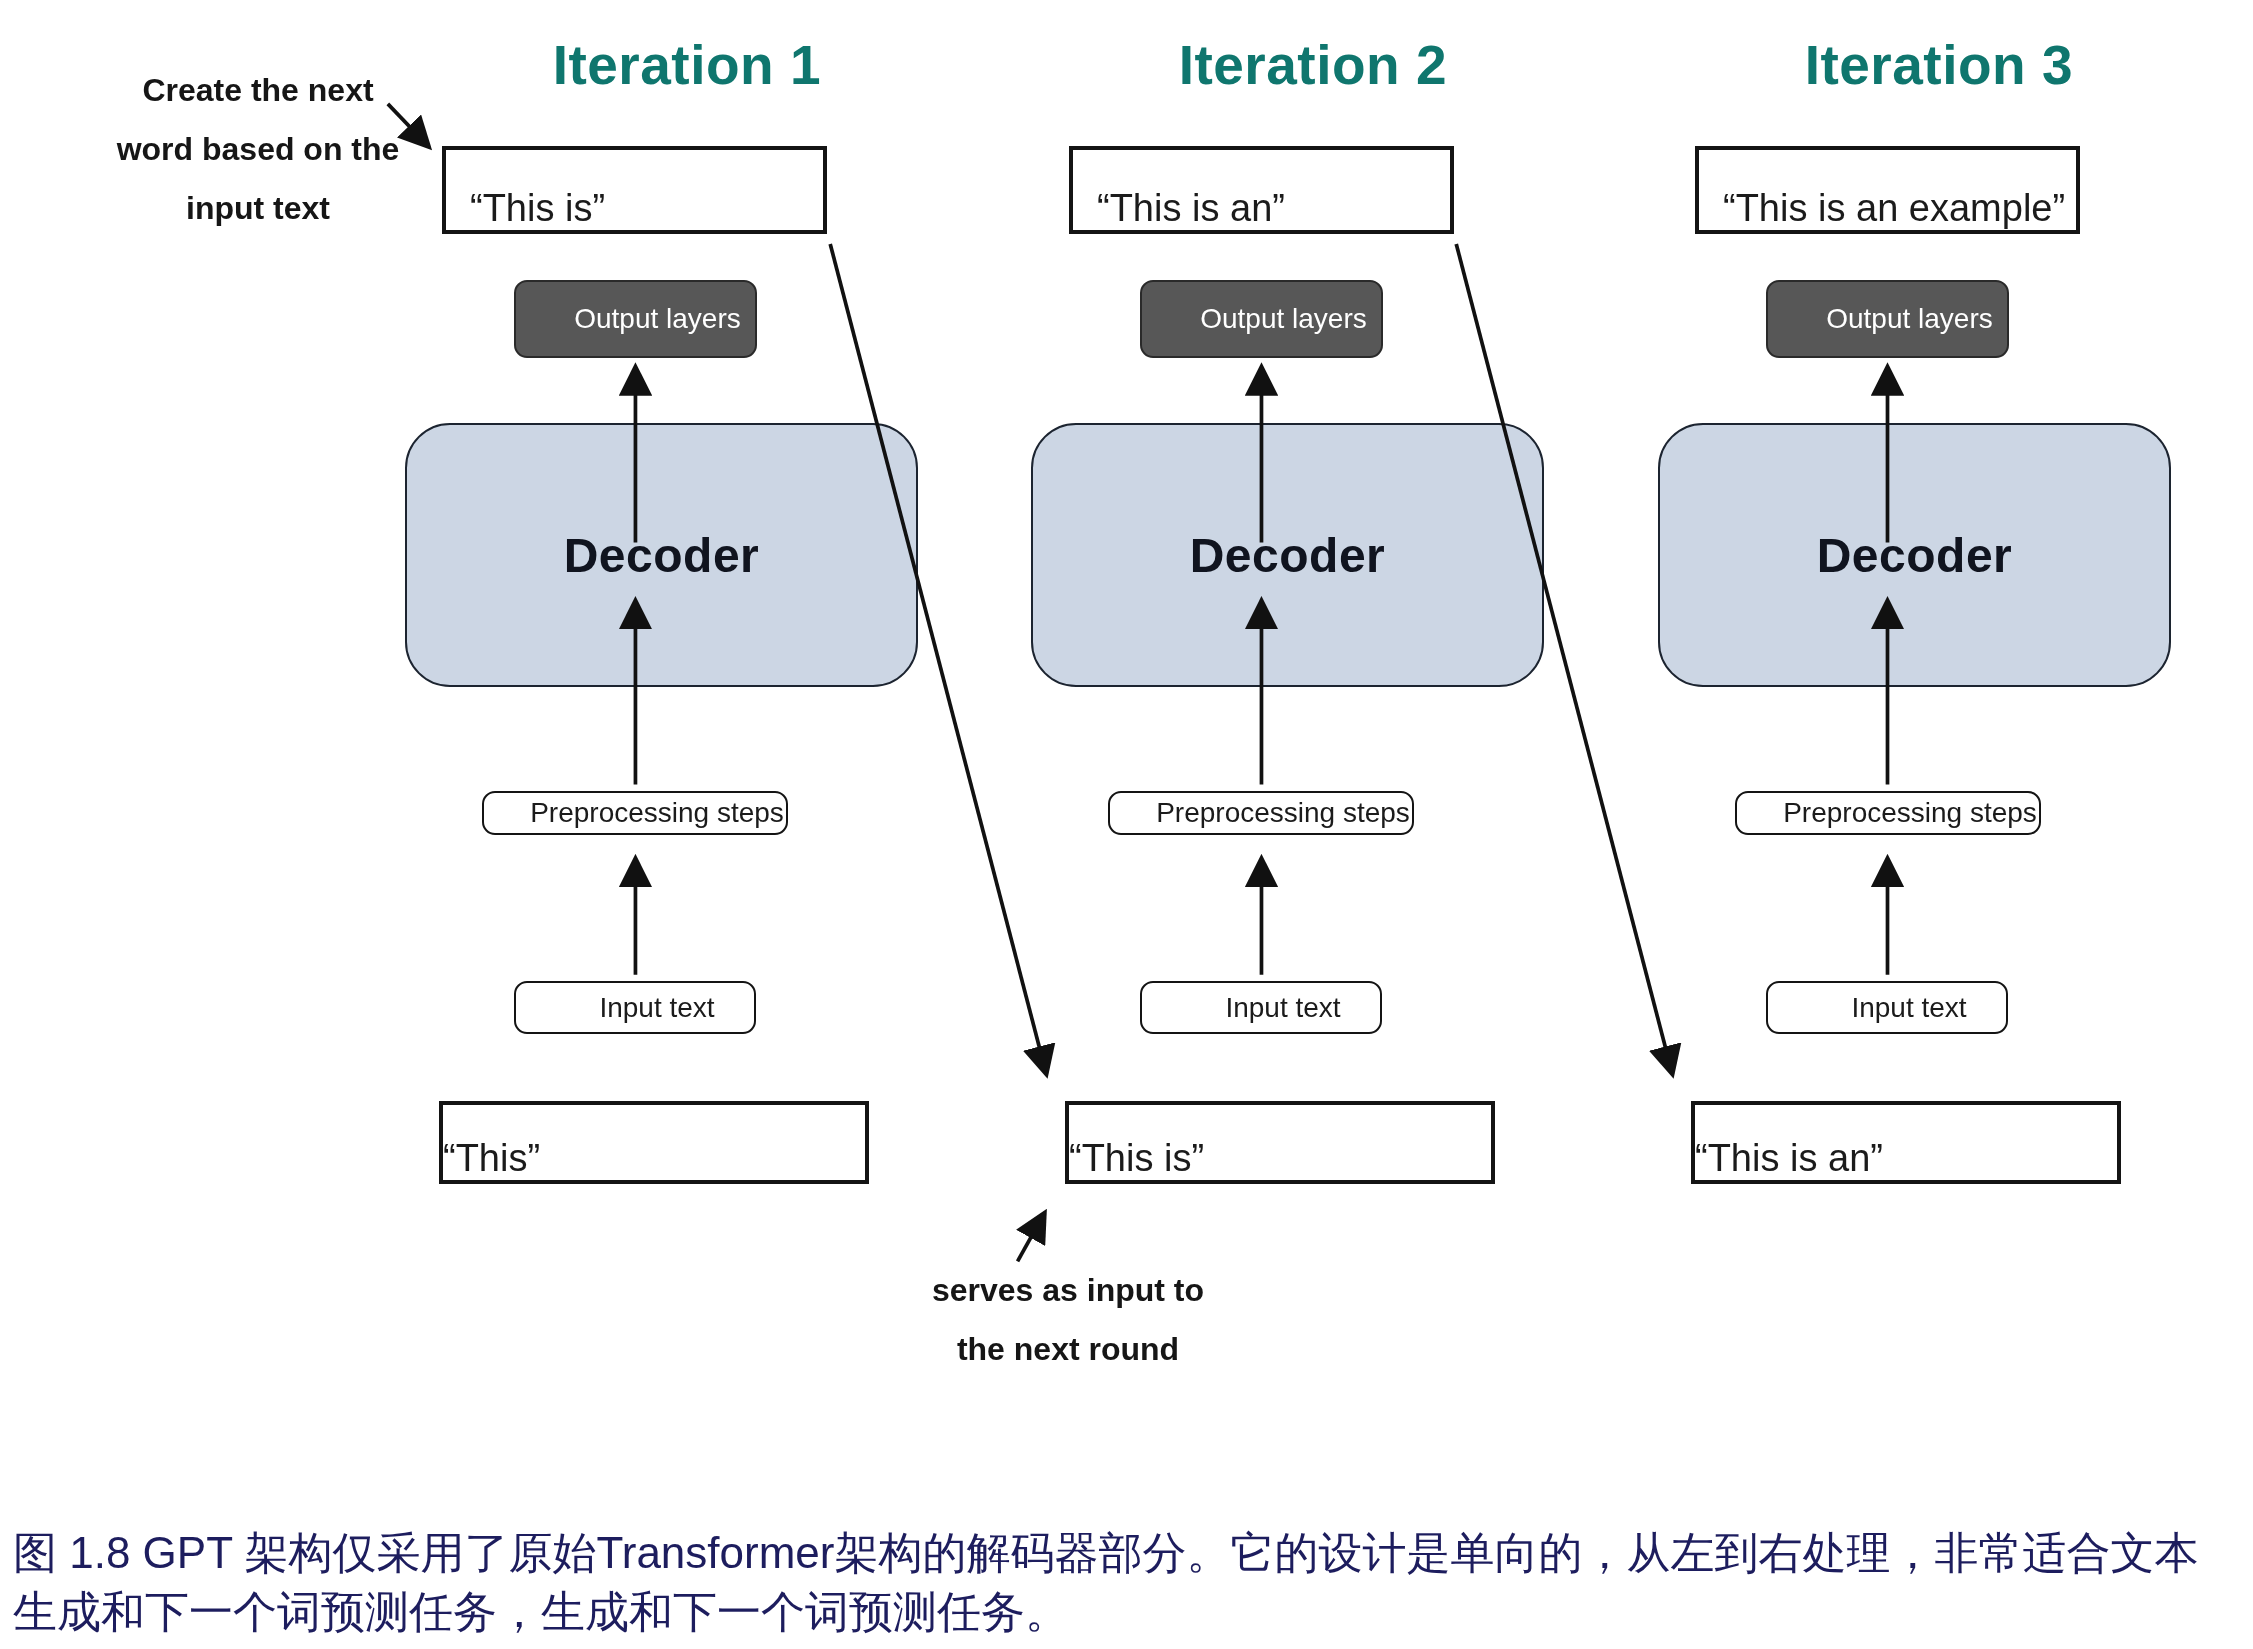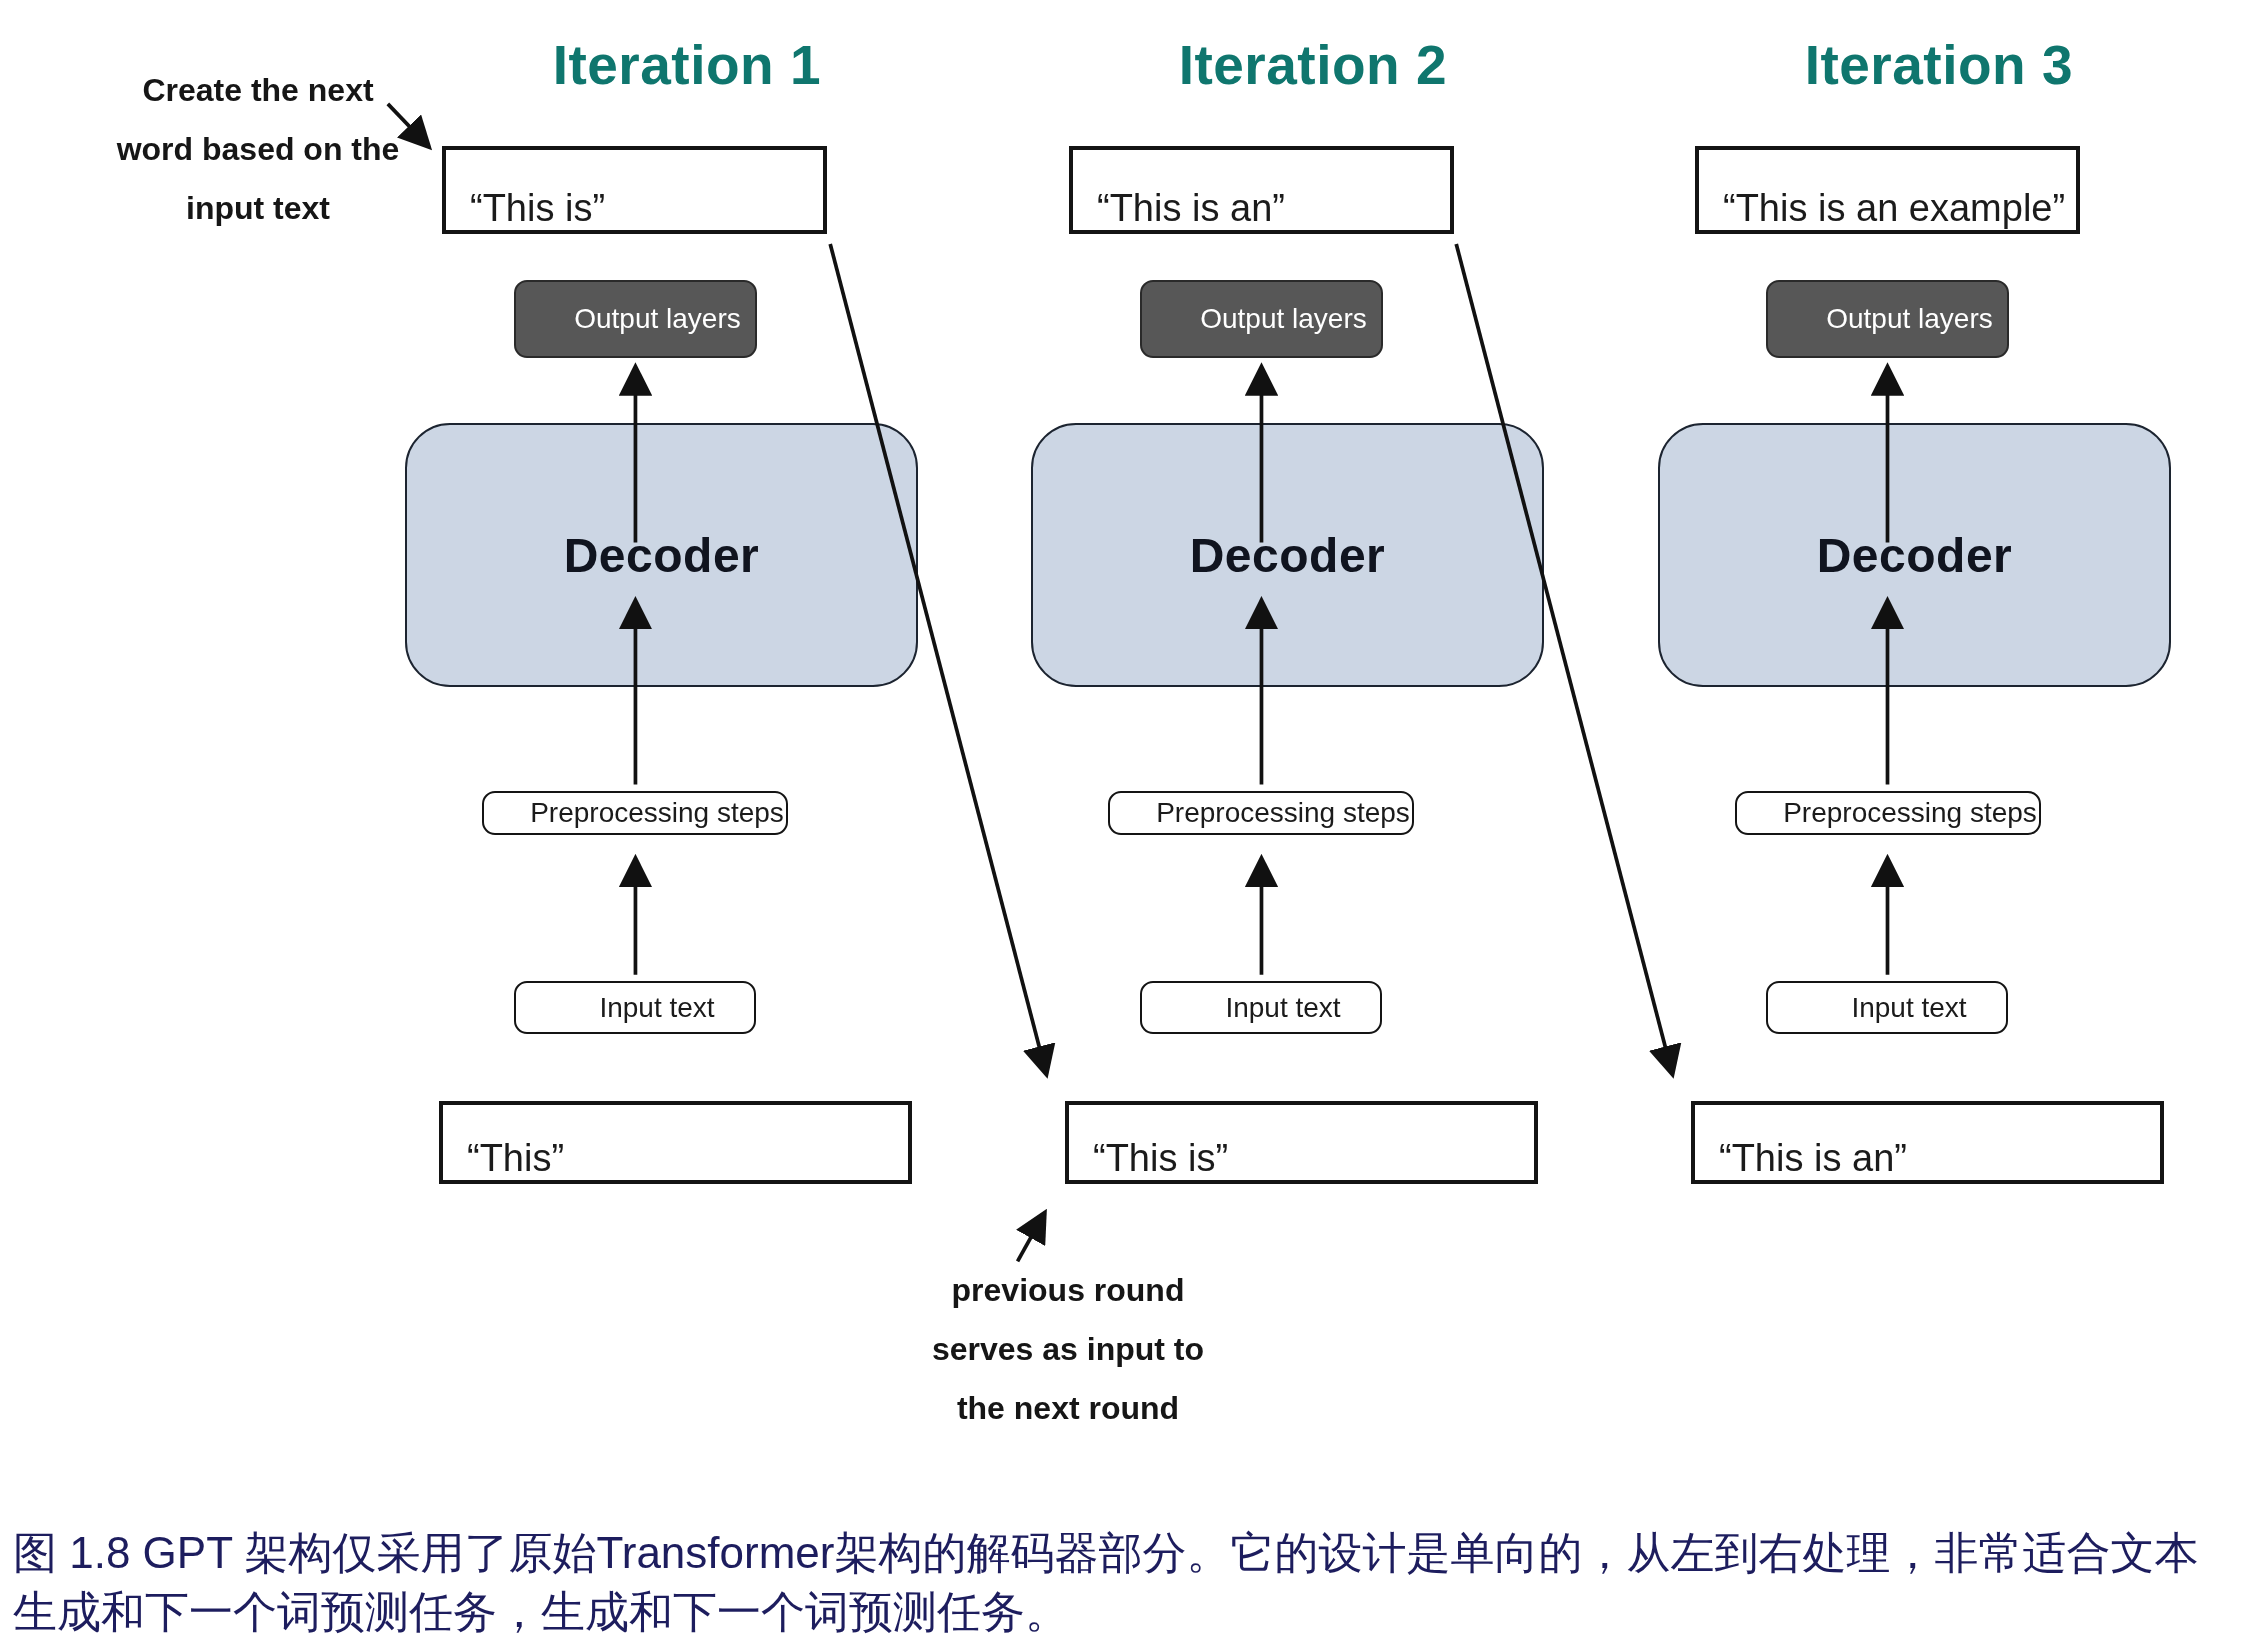--- a/index.html
+++ b/index.html
@@ -16,21 +16,21 @@
   .title{
     position:absolute;top:33px;width:371px;text-align:right;
     font-size:55px;font-weight:bold;color:#0f766e;letter-spacing:0.5px;
   }
   .box{
     position:absolute;background:#ffffff;border:4.6px solid #141414;
     box-sizing:border-box;display:flex;align-items:flex-end;
     font-size:38px;color:#1b1b1b;
   }
   .out-box{top:146px;width:385px;height:88px;padding-left:24px;}
-  .bottom-box{top:1101px;width:473px;height:83px;padding-left:24px;}
+  .bottom-box{top:1101px;width:430px;height:83px;}
   .pill{
     position:absolute;background:#ffffff;border:2.8px solid #141414;border-radius:13px;
     box-sizing:border-box;display:flex;align-items:center;justify-content:center;
     font-size:28px;color:#1b1b1b;padding-left:44px;
   }
   .output-layers{
     top:280px;width:243px;height:78px;background:var(--output-layers-fill);
     color:#ffffff;border:2.8px solid #2a2a2a;font-size:28px;
   }
   .prep{top:791px;width:306px;height:44px;}
@@ -124,21 +124,20 @@
   </div>
   <div class="pill output-layers col-el" style="left:1766px">Output layers</div>
   <div class="decoder col-el" style="left:1658px">Decoder</div>
   <div class="pill prep col-el" style="left:1735px">Preprocessing steps</div>
   <div class="pill input col-el" style="left:1766px">Input text</div>
   <div class="box bottom-box col-el" style="left:1691px">
     <span>“This is an”</span>
   </div>
 
   <div class="note bottom-note">
-    <div>previous round</div>
     <div>serves as input to</div>
     <div>the next round</div>
   </div>
 
   <div class="caption">
     <div>图 1.8  GPT 架构仅采用了原始Transformer架构的解码器部分。它的设计是单向的，从左到右处理，非常适合文本</div>
     <div>生成和下一个词预测任务，生成和下一个词预测任务。</div>
   </div>
 
 </div>

